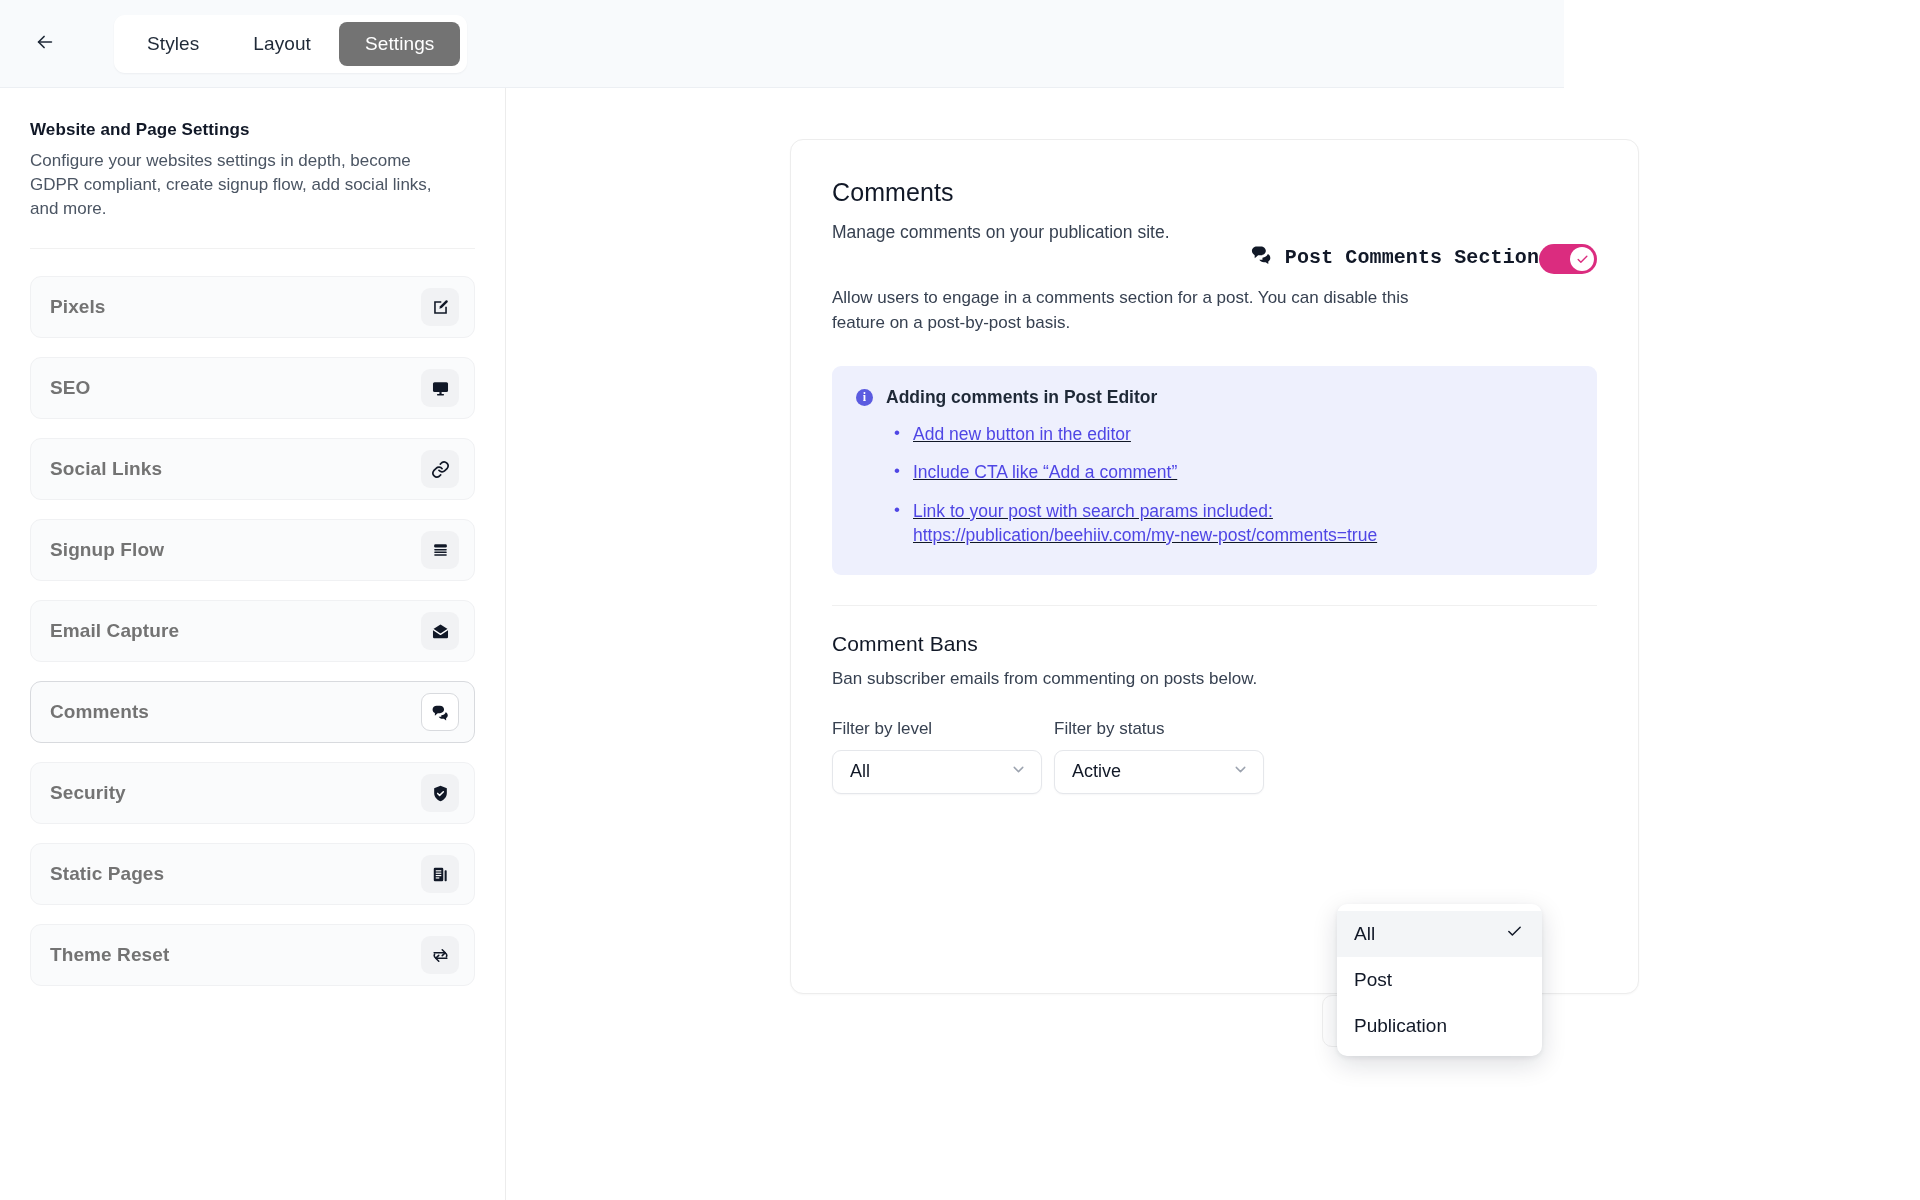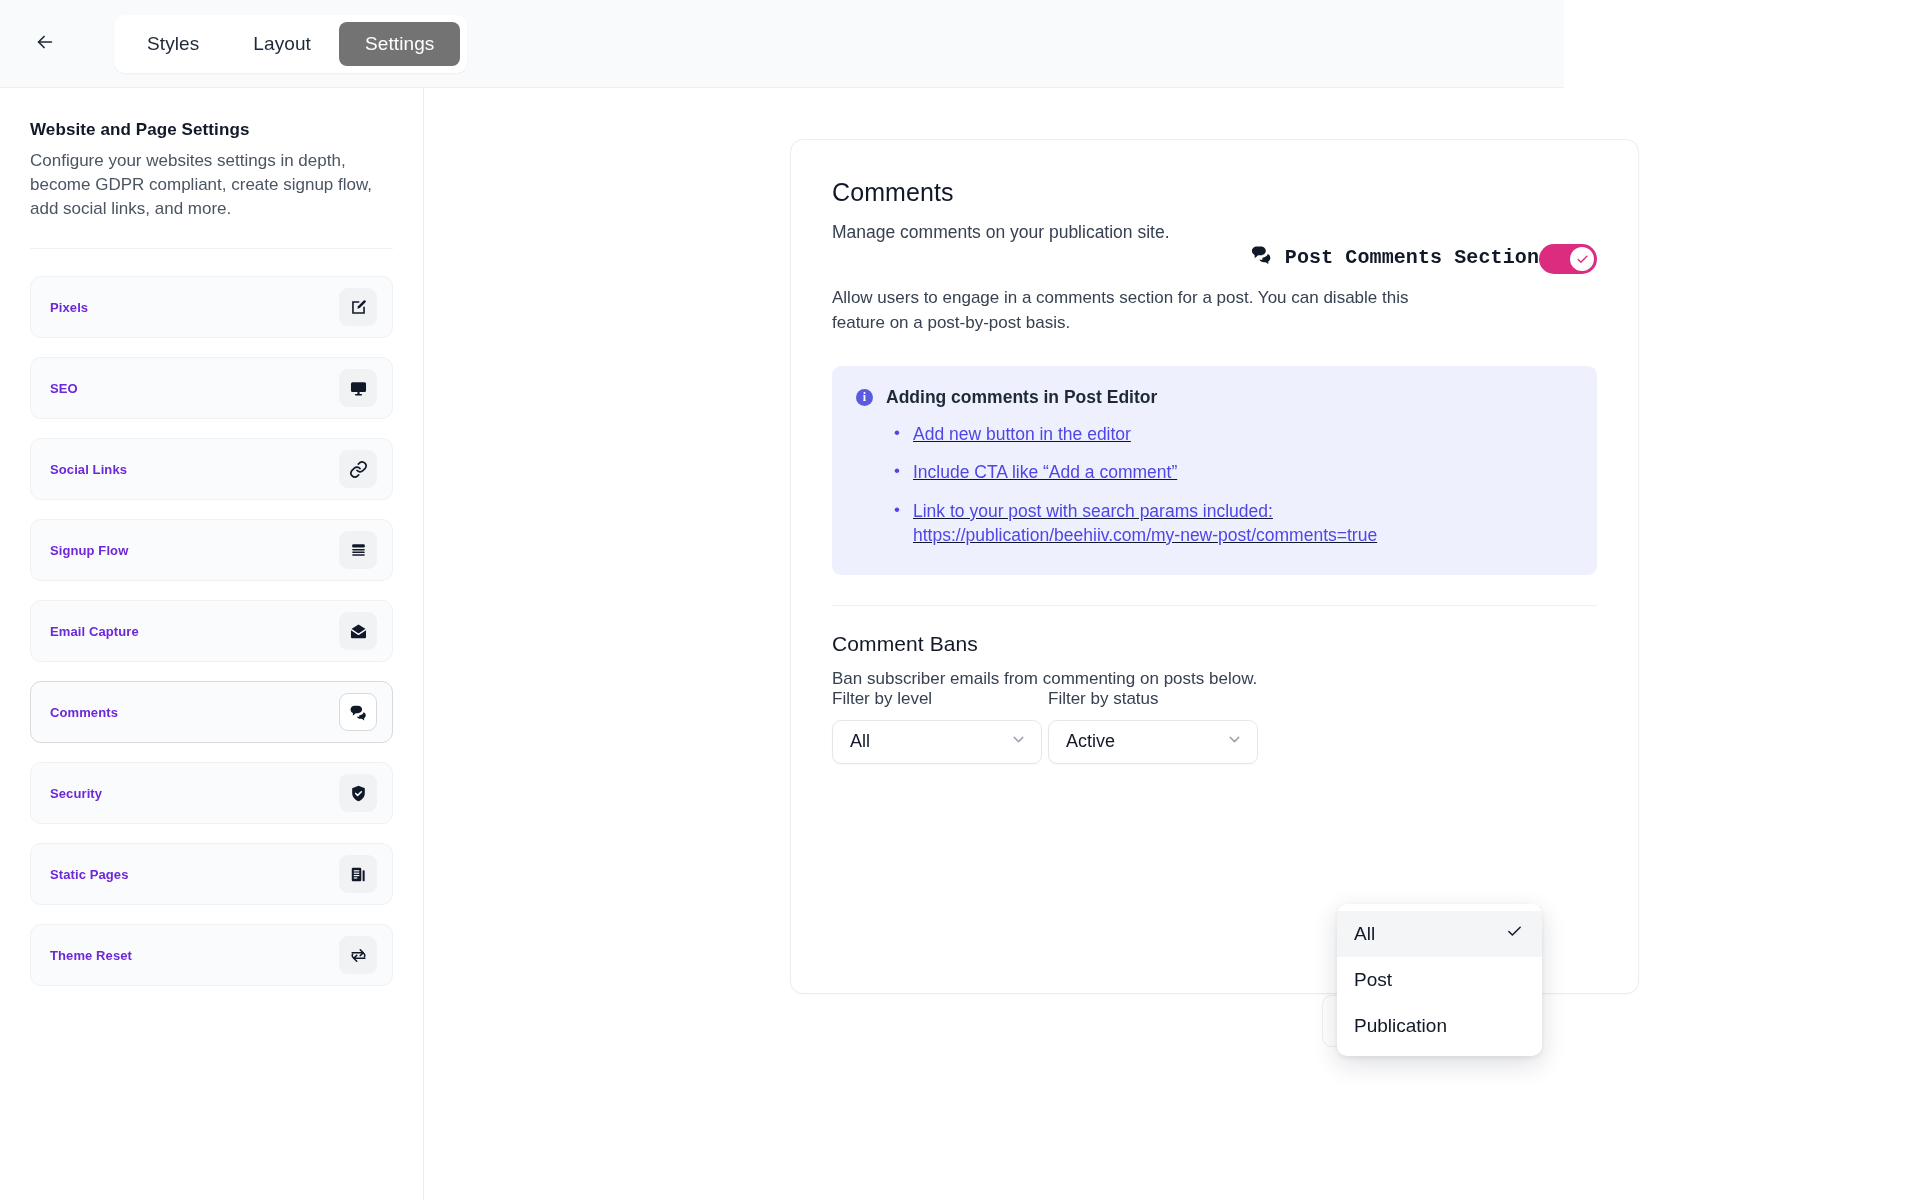--- a/index.html
+++ b/index.html
@@ -41,21 +41,21 @@
     color: #1f2937;
     cursor: pointer;
     white-space: nowrap;
     letter-spacing: .1px;
   }
   .tab.active { background: #737373; color: #ffffff; font-weight: 400; }
 
   
   .sidebar {
     position: absolute; top: 88px; left: 0;
-    width: 424px; height: 1112px;
+    width: 506px; height: 1112px;
     background: #ffffff;
     border-right: 1px solid #ececec;
     padding: 32px 30px 0 30px;
     overflow: hidden;
   }
   .sb-title { font-size: 17px; font-weight: 700; color: #111827; letter-spacing: .1px; }
   .sb-sub {
     margin-top: 9px;
     font-size: 17px; line-height: 1.42; color: #4b5563;
     max-width: 420px;
@@ -69,21 +69,21 @@
     border: 1px solid #f0f1f3;
     border-radius: 11px;
     display: flex; align-items: center; justify-content: space-between;
     padding: 0 15px 0 19px;
     cursor: pointer;
   }
   .sb-item.active {
     background: #fafbfc;
     border: 1px solid #d8dade;
   }
-  .sb-label { font-size: 13px; font-weight: 700; color: #6d28d9; letter-spacing: .1px; }
+  .sb-label { font-size: 19px; font-weight: 700; color: #737373; letter-spacing: .1px; }
   .sb-icon {
     width: 38px; height: 38px;
     border-radius: 9px;
     background: #f1f2f4;
     display: flex; align-items: center; justify-content: center;
     color: #111827;
   }
   .sb-item.active .sb-icon {
     background: #ffffff;
     border: 1px solid #d8dade;
@@ -170,21 +170,21 @@
     position: absolute; left: 0; top: -1px;
     color: #4f46e5; font-size: 17px;
   }
   .info-li .url { display: block; }
 
   .hr { margin-top: 30px; border-top: 1px solid #f0f0f0; }
 
   .bans-title { margin-top: 26px; font-size: 21px; color: #111827; letter-spacing: .1px; }
   .bans-sub { margin-top: 13px; font-size: 17px; color: #374151; }
 
-  .filters { display: flex; gap: 6px; }
+  .filters { margin-top: 30px; display: flex; gap: 12px; }
   .filter-label { font-size: 17px; color: #374151; }
   .select {
     margin-top: 11px;
     width: 210px; height: 44px;
     background: #ffffff;
     border: 1px solid #e5e7eb;
     border-radius: 9px;
     display: flex; align-items: center; justify-content: space-between;
     padding: 0 14px 0 17px;
     font-size: 18px; color: #111827;

